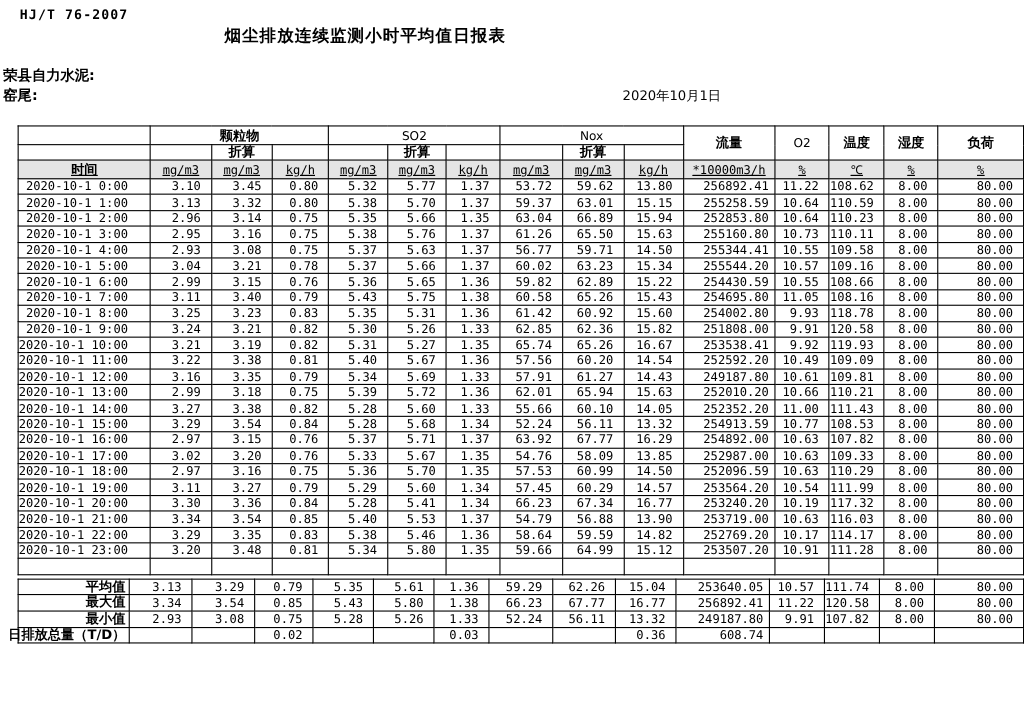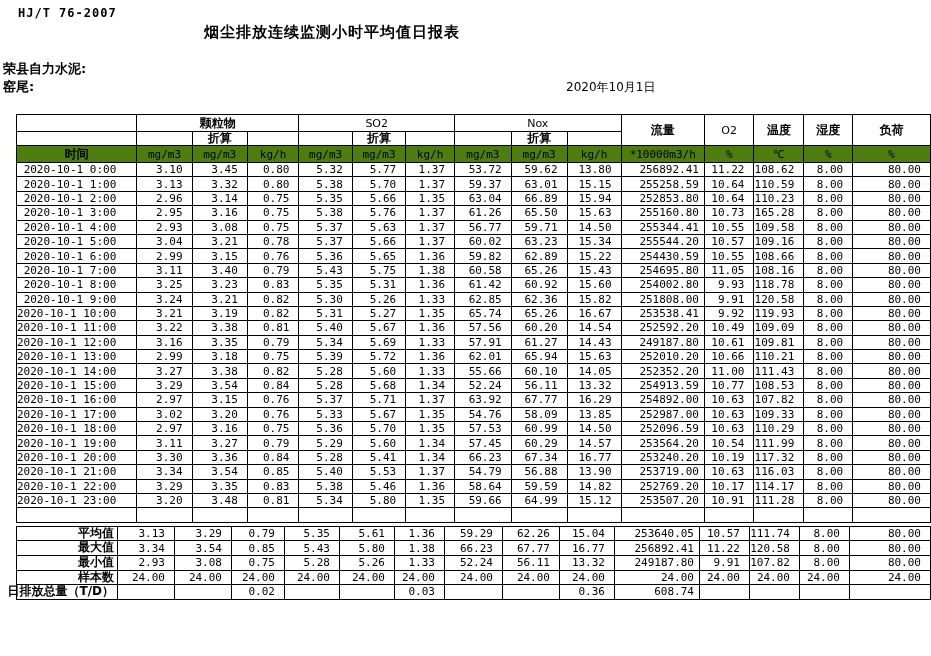--- a/index.html
+++ b/index.html
@@ -12,21 +12,21 @@
   .site{position:absolute;top:78px;left:3px;font-size:13px;font-weight:bold;}
   .date{position:absolute;top:79px;left:566px;font-size:12px;}
   .tables{position:absolute;top:114px;left:16px;}
   table{border-collapse:collapse;table-layout:fixed;}
   td,th{border:1px solid #000;padding:0;font-weight:normal;overflow:visible;
         white-space:nowrap;font-size:11px;line-height:13px;}
   .main th{text-align:center;}
   .cjk{font-size:12px;font-weight:bold;}
   .r1 th{height:16px;}
   .r2 th{height:11px;}
-  .green{background:#4d7c0f;}
+  .green{background:#e5e5e5;text-decoration:underline;}
   .r3 th{height:16px;font-family:"DejaVu Sans Mono",monospace;}
   .r3 th.cjk{font-family:"DejaVu Sans",sans-serif;}
   tbody td{height:13.4px;font-family:"DejaVu Sans Mono",monospace;text-align:right;}
   td.time{padding-right:20px;}
   td.num{padding-right:9px;}
   tbody td:nth-child(11){padding-right:5px;}
   td.lab{position:relative;}
   td.lab .lbl{position:absolute;right:3px;top:0;white-space:nowrap;
               font-family:"DejaVu Sans",sans-serif;font-size:12px;font-weight:bold;}
   .sum{margin-top:3px;}
@@ -164,21 +164,21 @@
             <td class="num">3.16</td>
             <td class="num">0.75</td>
             <td class="num">5.38</td>
             <td class="num">5.76</td>
             <td class="num">1.37</td>
             <td class="num">61.26</td>
             <td class="num">65.50</td>
             <td class="num">15.63</td>
             <td class="num">255160.80</td>
             <td class="num">10.73</td>
-            <td class="num">165.28</td>
+            <td class="num">110.11</td>
             <td class="num">8.00</td>
             <td class="num">80.00</td>
           </tr>
           <tr>
             <td class="time">2020-10-1 4:00</td>
             <td class="num">2.93</td>
             <td class="num">3.08</td>
             <td class="num">0.75</td>
             <td class="num">5.37</td>
             <td class="num">5.63</td>
@@ -606,39 +606,20 @@
             <td class="num">56.11</td>
             <td class="num">13.32</td>
             <td class="num">249187.80</td>
             <td class="num">9.91</td>
             <td class="num">107.82</td>
             <td class="num">8.00</td>
             <td class="num">80.00</td>
           </tr>
           <tr>
             <td class="lab">
-              <span class="lbl">样本数</span>
-            </td>
-            <td class="num">24.00</td>
-            <td class="num">24.00</td>
-            <td class="num">24.00</td>
-            <td class="num">24.00</td>
-            <td class="num">24.00</td>
-            <td class="num">24.00</td>
-            <td class="num">24.00</td>
-            <td class="num">24.00</td>
-            <td class="num">24.00</td>
-            <td class="num">24.00</td>
-            <td class="num">24.00</td>
-            <td class="num">24.00</td>
-            <td class="num">24.00</td>
-            <td class="num">24.00</td>
-          </tr>
-          <tr>
-            <td class="lab">
               <span class="lbl">日排放总量（T/D）</span>
             </td>
             <td class="num"></td>
             <td class="num"></td>
             <td class="num">0.02</td>
             <td class="num"></td>
             <td class="num"></td>
             <td class="num">0.03</td>
             <td class="num"></td>
             <td class="num"></td>

